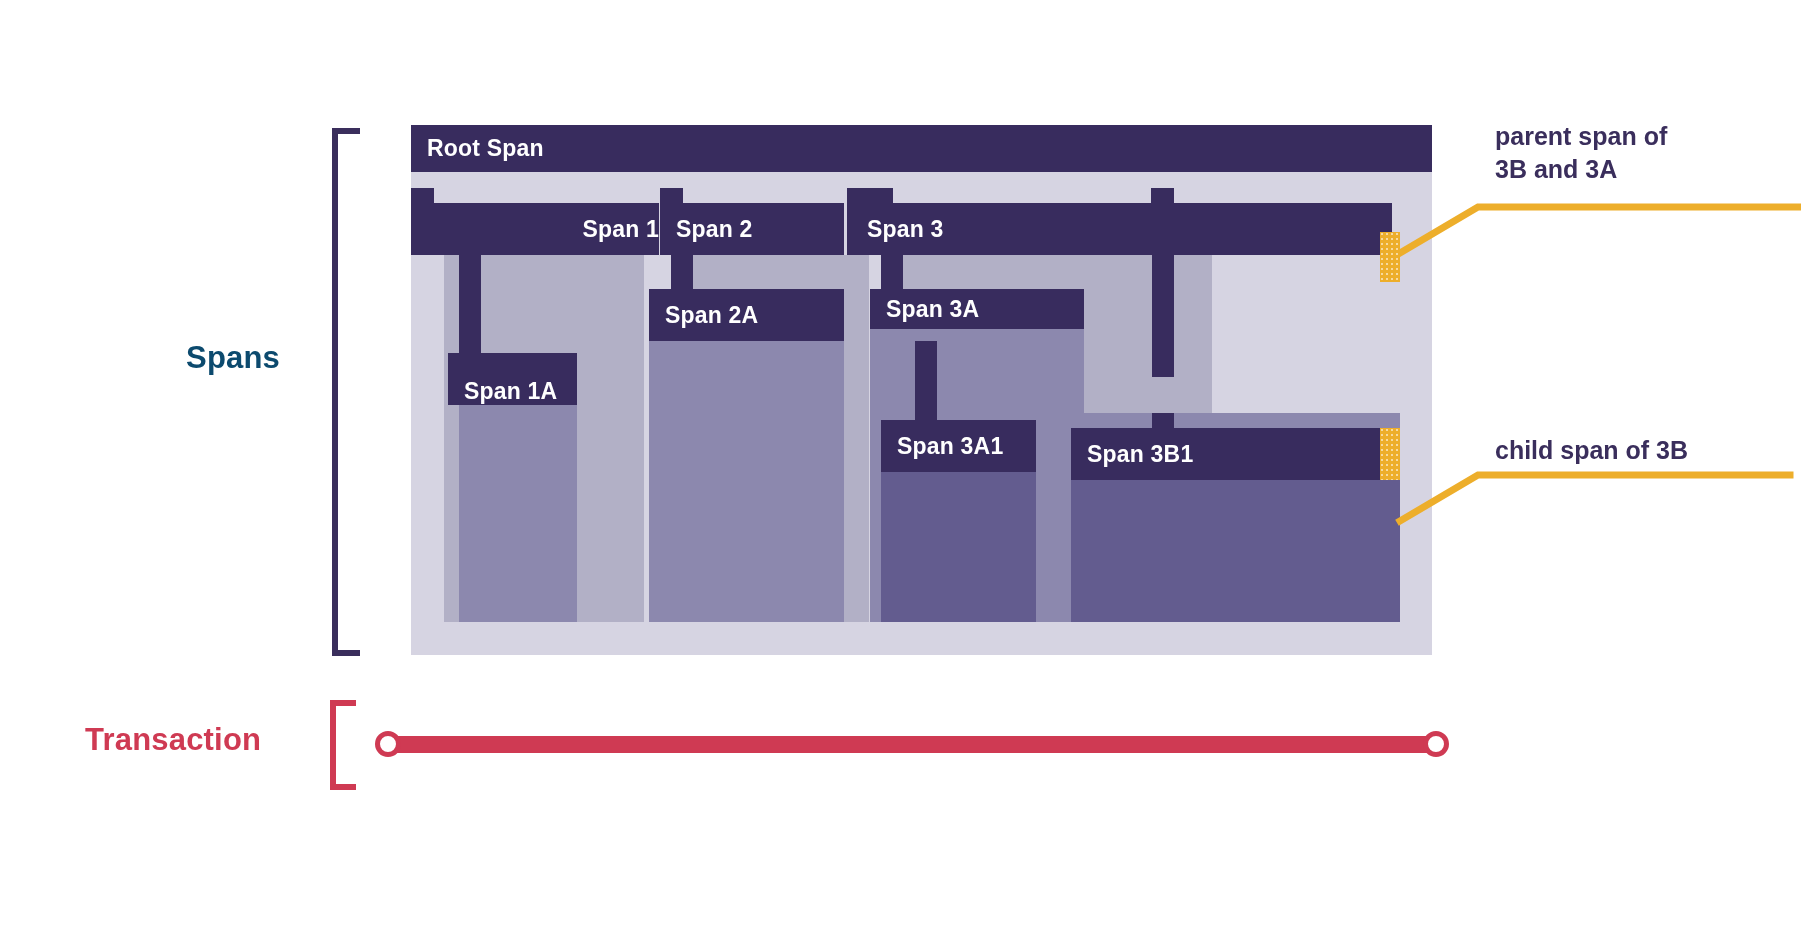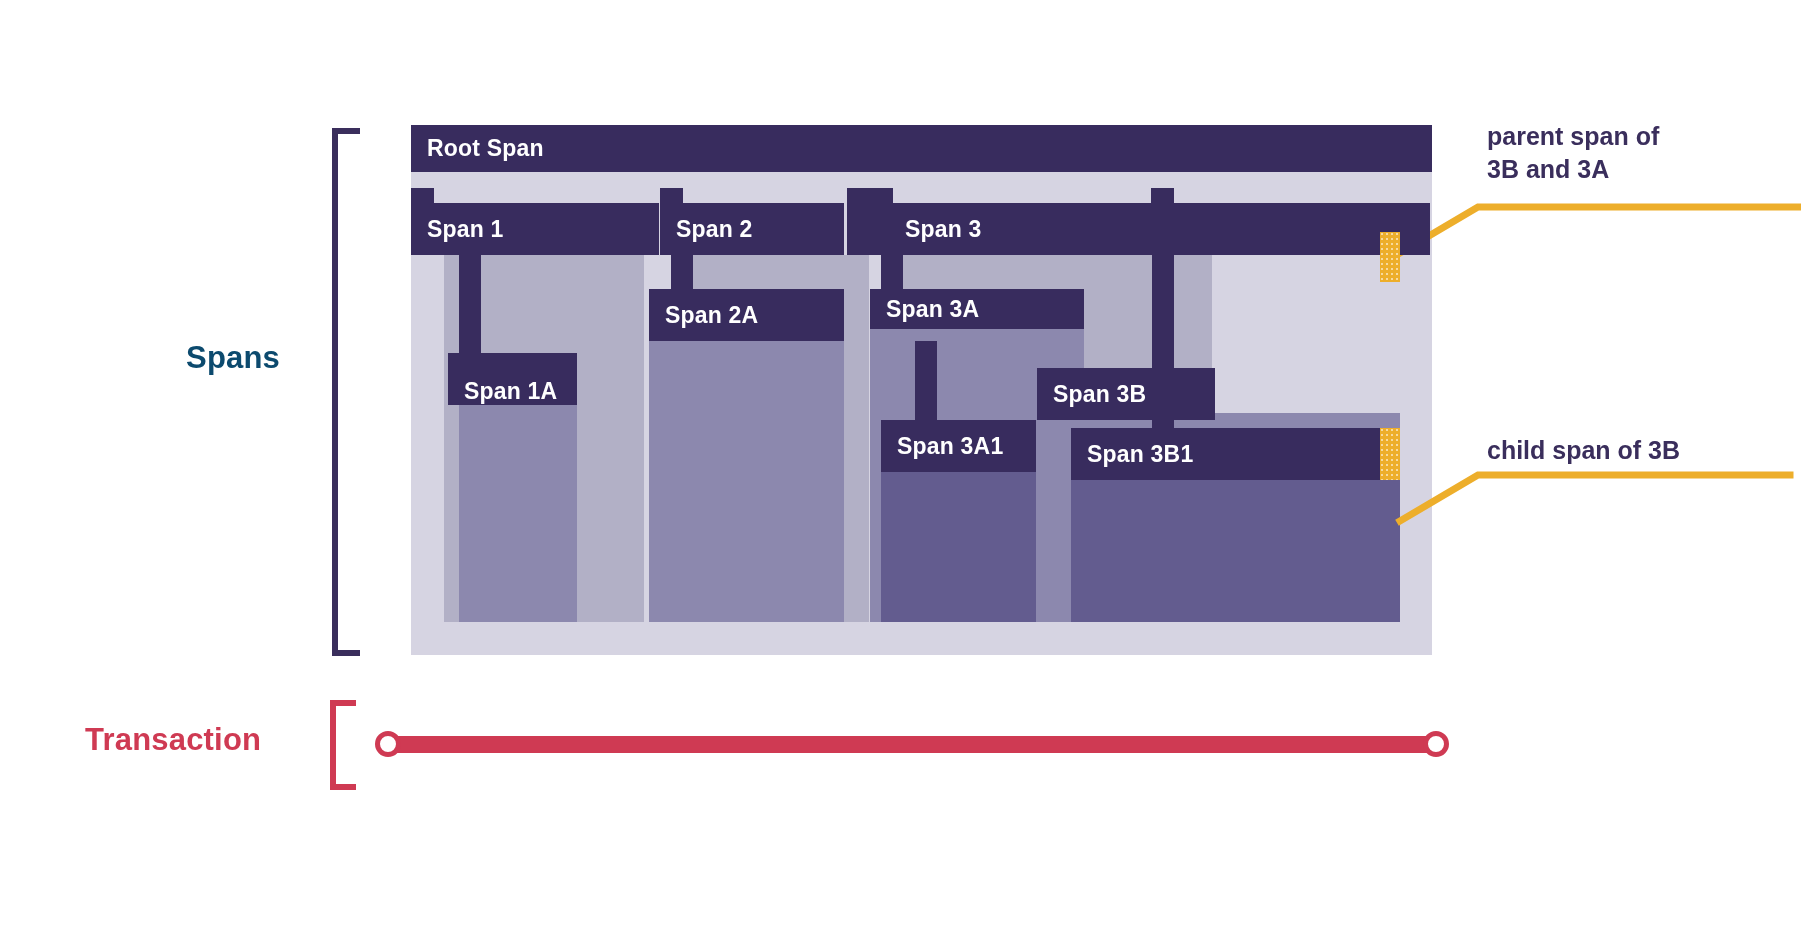--- a/index.html
+++ b/index.html
@@ -92,20 +92,21 @@
   }
 
   
   .anno-text{
     position:absolute;
     color:#3a2e5c;
     font-size:25px;
     font-weight:bold;
     line-height:1.32;
     white-space:pre-line;
+    margin-left:8px;
   }
   #anno1-text{left:1487px; top:120px;}
   #anno2-text{left:1487px; top:434px;}
   .anno-svg{position:absolute;overflow:visible;}
 
   
   #txn-line{
     position:absolute;
     left:385px; top:736px;
     width:1050px; height:17px;
@@ -138,21 +139,21 @@
   <div id="spans-canvas">
 
     <div class="span-bar" style="left:0px; top:0px; width:1021px; height:47px;align-items:center;">
       <span>Root Span</span>
     </div>
 
     <div class="piece fill-l1" style="left:33px; top:130px; width:200px; height:367px;"></div>
 
     <div class="wall" style="left:0px; top:63px; width:23px; height:67px;"></div>
 
-    <div class="span-bar" style="left:0px; top:78px; width:248px; height:52px;">
+    <div class="span-bar" style="left:0px; top:78px; width:248px; height:52px;justify-content:flex-end;">
       <span>Span 1</span>
     </div>
 
     <div class="wall" style="left:48px; top:130px; width:22px; height:150px;"></div>
 
     <div class="piece fill-l2" style="left:48px; top:255px; width:118px; height:242px;"></div>
 
     <div class="span-bar" style="left:37px; top:228px; width:129px; height:52px;align-items:flex-end;">
       <span>Span 1A</span>
     </div>
@@ -167,43 +168,40 @@
     <div class="wall" style="left:260px; top:130px; width:22px; height:62px;"></div>
 
     <div class="piece fill-l2" style="left:238px; top:168px; width:195px; height:329px;"></div>
     <div class="span-bar" style="left:238px; top:164px; width:195px; height:52px;">
       <span>Span 2A</span>
     </div>
 
     <div class="piece fill-l1" style="left:470px; top:130px; width:331px; height:367px;"></div>
     <div class="wall" style="left:459px; top:63px; width:23px; height:67px;"></div>
     <div class="wall" style="left:740px; top:63px; width:23px; height:67px;"></div>
-    <div class="span-bar" style="left:478px; top:78px; width:541px; height:52px;">
+    <div class="span-bar" style="left:440px; top:78px; width:541px; height:52px;">
       <span>Span 3</span>
     </div>
 
     <div class="hl" style="left:969px; top:107px; width:20px; height:50px;"></div>
 
     <div class="wall" style="left:470px; top:130px; width:22px; height:62px;"></div>
     <div class="piece fill-l2" style="left:459px; top:168px; width:214px; height:329px;"></div>
     <div class="span-bar" style="left:459px; top:164px; width:214px; height:40px;">
       <span>Span 3A</span>
     </div>
 
     <div class="wall" style="left:504px; top:216px; width:22px; height:95px;"></div>
     <div class="piece fill-l3" style="left:470px; top:340px; width:155px; height:157px;"></div>
     <div class="span-bar" style="left:470px; top:295px; width:155px; height:52px;">
       <span>Span 3A1</span>
     </div>
 
     <div class="wall" style="left:741px; top:130px; width:22px; height:122px;"></div>
     <div class="piece fill-l2" style="left:626px; top:288px; width:363px; height:209px;"></div>
-    <div class="span-bar" style="left:626px; top:243px; width:178px; height:52px;">
-      <span>Span 3B</span>
-    </div>
 
     <div class="wall" style="left:741px; top:288px; width:22px; height:40px;"></div>
     <div class="piece fill-l3" style="left:660px; top:350px; width:329px; height:147px;"></div>
     <div class="span-bar" style="left:660px; top:303px; width:329px; height:52px;">
       <span>Span 3B1</span>
     </div>
 
     <div class="hl" style="left:969px; top:303px; width:20px; height:52px;"></div>
 
   </div>

